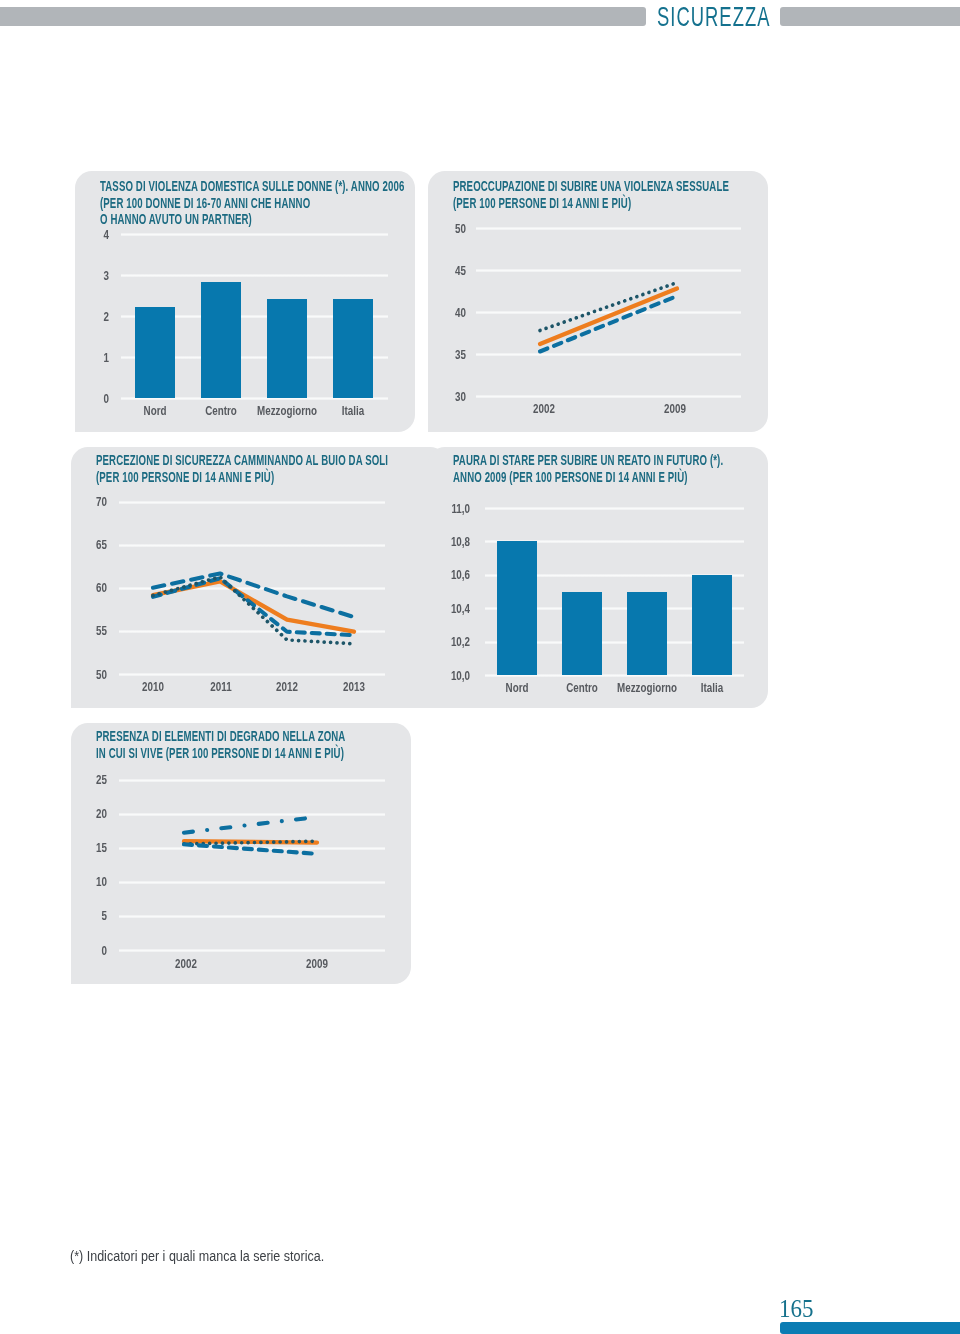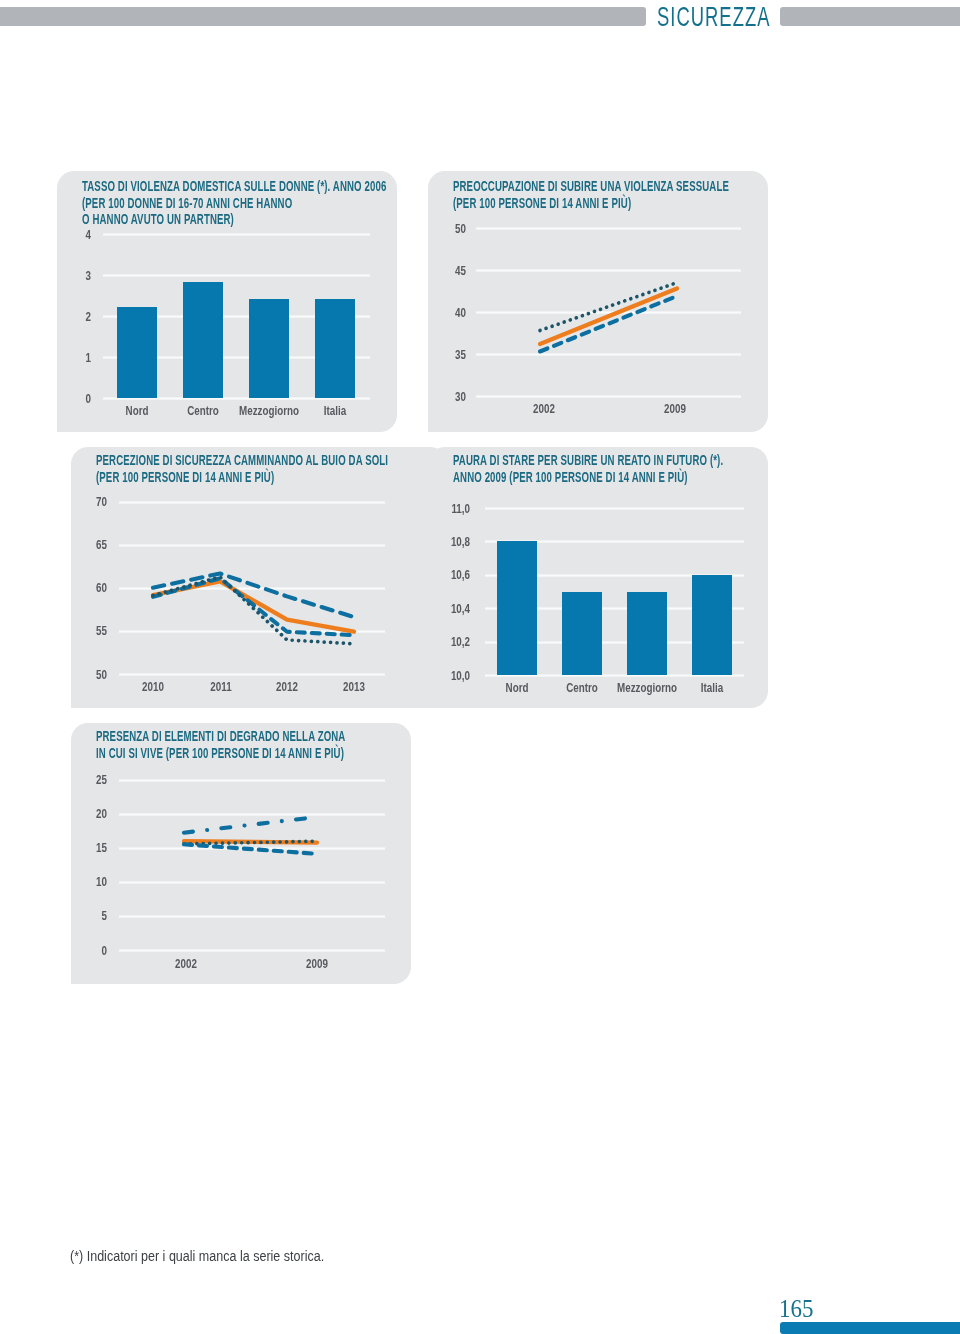--- a/index.html
+++ b/index.html
@@ -47,21 +47,21 @@
 <body>
 
 <div class="page">
 
   <div class="hdr-bar left"></div>
   <div class="hdr-title">SICUREZZA</div>
   <div class="hdr-bar right"></div>
 
   <div id="panels">
 
-    <div class="panel p0" style="left: 57px; top: 171px; width: 340px; height: 261px; border-radius: 17px 17px 17px 0px;">
+    <div class="panel p0" style="left: 75px; top: 171px; width: 340px; height: 261px; border-radius: 17px 17px 17px 0px;">
       <div class="ptitle t0" style="left: 25px; top: 7px;">TASSO DI VIOLENZA DOMESTICA SULLE DONNE (*). ANNO 2006</div>
       <div class="ptitle t1" style="left: 25px; top: 23.6px;">(PER 100 DONNE DI 16-70 ANNI CHE HANNO</div>
       <div class="ptitle t2" style="left: 25px; top: 40.2px;">O HANNO AVUTO UN PARTNER)</div>
       <div class="plot">
           <div class="grid" style="left: 46px; top: 62px; width: 267px;"></div>
           <div class="ytick" style="left: 0px; top: 55.5px; width: 34px;">4</div>
           <div class="grid" style="left: 46px; top: 103px; width: 267px;"></div>
           <div class="ytick" style="left: 0px; top: 96.5px; width: 34px;">3</div>
           <div class="grid" style="left: 46px; top: 144px; width: 267px;"></div>
           <div class="ytick" style="left: 0px; top: 137.5px; width: 34px;">2</div>

